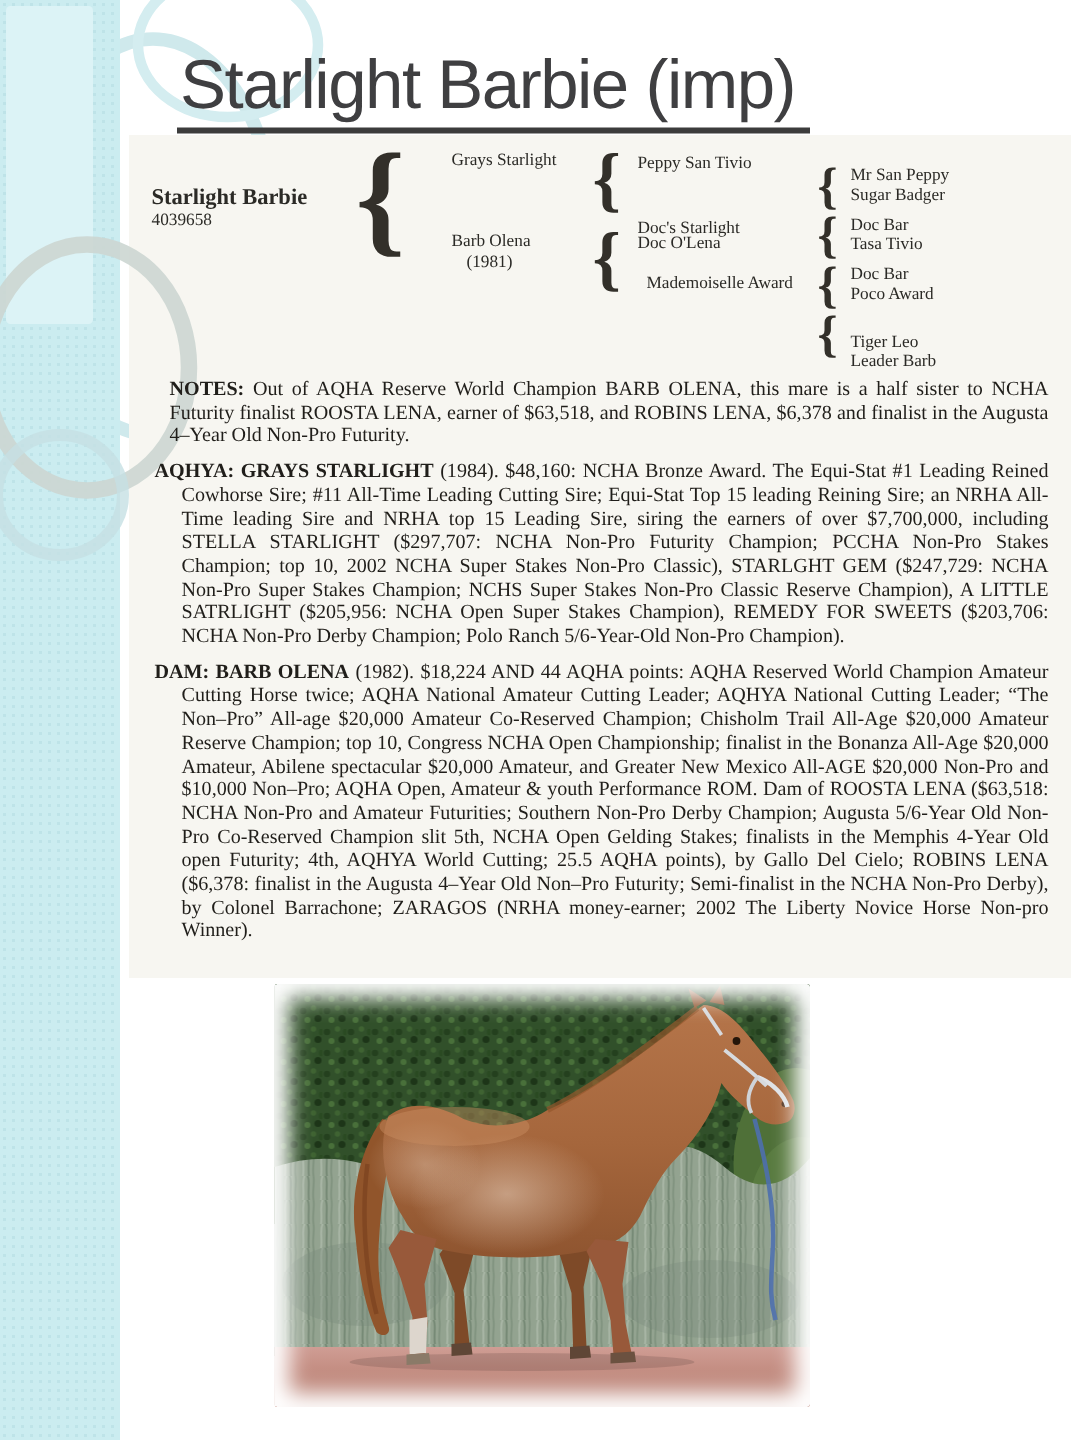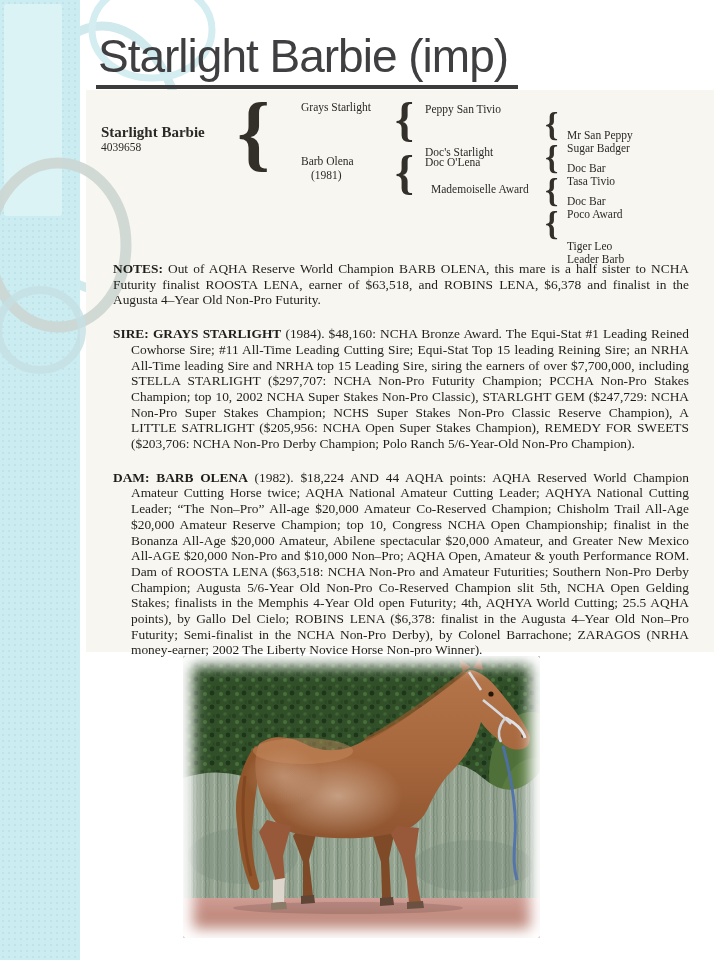--- a/index.html
+++ b/index.html
@@ -19,48 +19,48 @@
     background:#dcf3f6;border-radius:3px;
   }
   .deco-svg{position:absolute;left:0;top:0;pointer-events:none;}
   
   .paper{
     position:absolute;left:86px;top:90px;width:628px;height:562px;
     background:#f7f6f1;
   }
   
   .title{
-    position:absolute;left:96px;top:30px;
+    position:absolute;left:118px;top:30px;
     font-family:"Liberation Sans",sans-serif;
     font-size:46px;letter-spacing:-1px;color:#3f3f41;
     border-bottom:4px solid #3c3c3c;padding:0 10px 2px 2px;line-height:1.15;
     white-space:nowrap;
   }
   
   .ped{
     position:absolute;left:95px;top:94px;width:620px;height:150px;
     font-size:11.5px;color:#2b2a26;z-index:5;
   }
   .ped .abs{position:absolute;white-space:nowrap;}
   .ped .subject{font-weight:bold;font-size:15px;}
   .ped .regnum{font-size:11.5px;font-weight:normal;}
   .brace{
     position:absolute;font-family:"Liberation Serif",serif;font-weight:bold;
     color:#33302a;white-space:nowrap;
   }
   .brace.big{font-size:84px;line-height:74px;}
   .brace.mid{font-size:48px;line-height:44px;}
   .brace.sm{font-size:34px;line-height:30px;}
-  .pair{line-height:13px;margin-top:18px;}
+  .pair{line-height:13px;}
   
   .bodytext{
     position:absolute;left:95px;top:243px;width:612px;z-index:5;
     font-size:13.4px;line-height:15.7px;color:#201e1a;text-align:justify;
   }
-  .bodytext p{margin:18px;}
+  .bodytext p{margin:8px;}
   .p-notes{margin-left:18px !important;}
   .p-hang{padding-left:18px;text-indent:-18px;}
   
   .photo{
     position:absolute;left:183px;top:656px;width:357px;height:282px;
     border-radius:2px;overflow:hidden;z-index:5;
   }
   .photo svg{display:block;}
   .photo .vignette{
     position:absolute;left:0;top:0;right:0;bottom:0;
@@ -128,21 +128,21 @@
   </div>
   <div class="abs pair" style="left:472px;top:128px;">
     <div>Tiger Leo</div>
     <div>Leader Barb</div>
   </div>
 </div>
 
 <div class="bodytext">
   <p class="p-notes"><b>NOTES:</b>
     <span>Out of AQHA Reserve World Champion BARB OLENA, this mare is a half sister to NCHA Futurity finalist ROOSTA LENA, earner of $63,518, and ROBINS LENA, $6,378 and finalist in the Augusta 4–Year Old Non-Pro Futurity.</span></p>
-  <p class="p-hang"><b>SIRE:</b>
+  <p class="p-hang"><b>AQHYA:</b>
     <b>GRAYS STARLIGHT</b>
     <span>(1984). $48,160: NCHA Bronze Award. The Equi-Stat #1 Leading Reined Cowhorse Sire; #11 All-Time Leading Cutting Sire; Equi-Stat Top 15 leading Reining Sire; an NRHA All-Time leading Sire and NRHA top 15 Leading Sire, siring the earners of over $7,700,000, including STELLA STARLIGHT ($297,707: NCHA Non-Pro Futurity Champion; PCCHA Non-Pro Stakes Champion; top 10, 2002 NCHA Super Stakes Non-Pro Classic), STARLGHT GEM ($247,729: NCHA Non-Pro Super Stakes Champion; NCHS Super Stakes Non-Pro Classic Reserve Champion), A LITTLE SATRLIGHT ($205,956: NCHA Open Super Stakes Champion), REMEDY FOR SWEETS ($203,706: NCHA Non-Pro Derby Champion; Polo Ranch 5/6-Year-Old Non-Pro Champion).</span></p>
   <p class="p-hang"><b>DAM:</b>
     <b>BARB OLENA</b>
     <span>(1982). $18,224 AND 44 AQHA points: AQHA Reserved World Champion Amateur Cutting Horse twice; AQHA National Amateur Cutting Leader; AQHYA National Cutting Leader; “The Non–Pro” All-age $20,000 Amateur Co-Reserved Champion; Chisholm Trail All-Age $20,000 Amateur Reserve Champion; top 10, Congress NCHA Open Championship; finalist in the Bonanza All-Age $20,000 Amateur, Abilene spectacular $20,000 Amateur, and Greater New Mexico All-AGE $20,000 Non-Pro and $10,000 Non–Pro; AQHA Open, Amateur &amp; youth Performance ROM. Dam of ROOSTA LENA ($63,518: NCHA Non-Pro and Amateur Futurities; Southern Non-Pro Derby Champion; Augusta 5/6-Year Old Non-Pro Co-Reserved Champion slit 5th, NCHA Open Gelding Stakes; finalists in the Memphis 4-Year Old open Futurity; 4th, AQHYA World Cutting; 25.5 AQHA points), by Gallo Del Cielo; ROBINS LENA ($6,378: finalist in the Augusta 4–Year Old Non–Pro Futurity; Semi-finalist in the NCHA Non-Pro Derby), by Colonel Barrachone; ZARAGOS (NRHA money-earner; 2002 The Liberty Novice Horse Non-pro Winner).</span></p>
 </div>
 
 <div class="photo">
   <svg width="357" height="282" viewBox="0 0 357 282">
     <defs>

